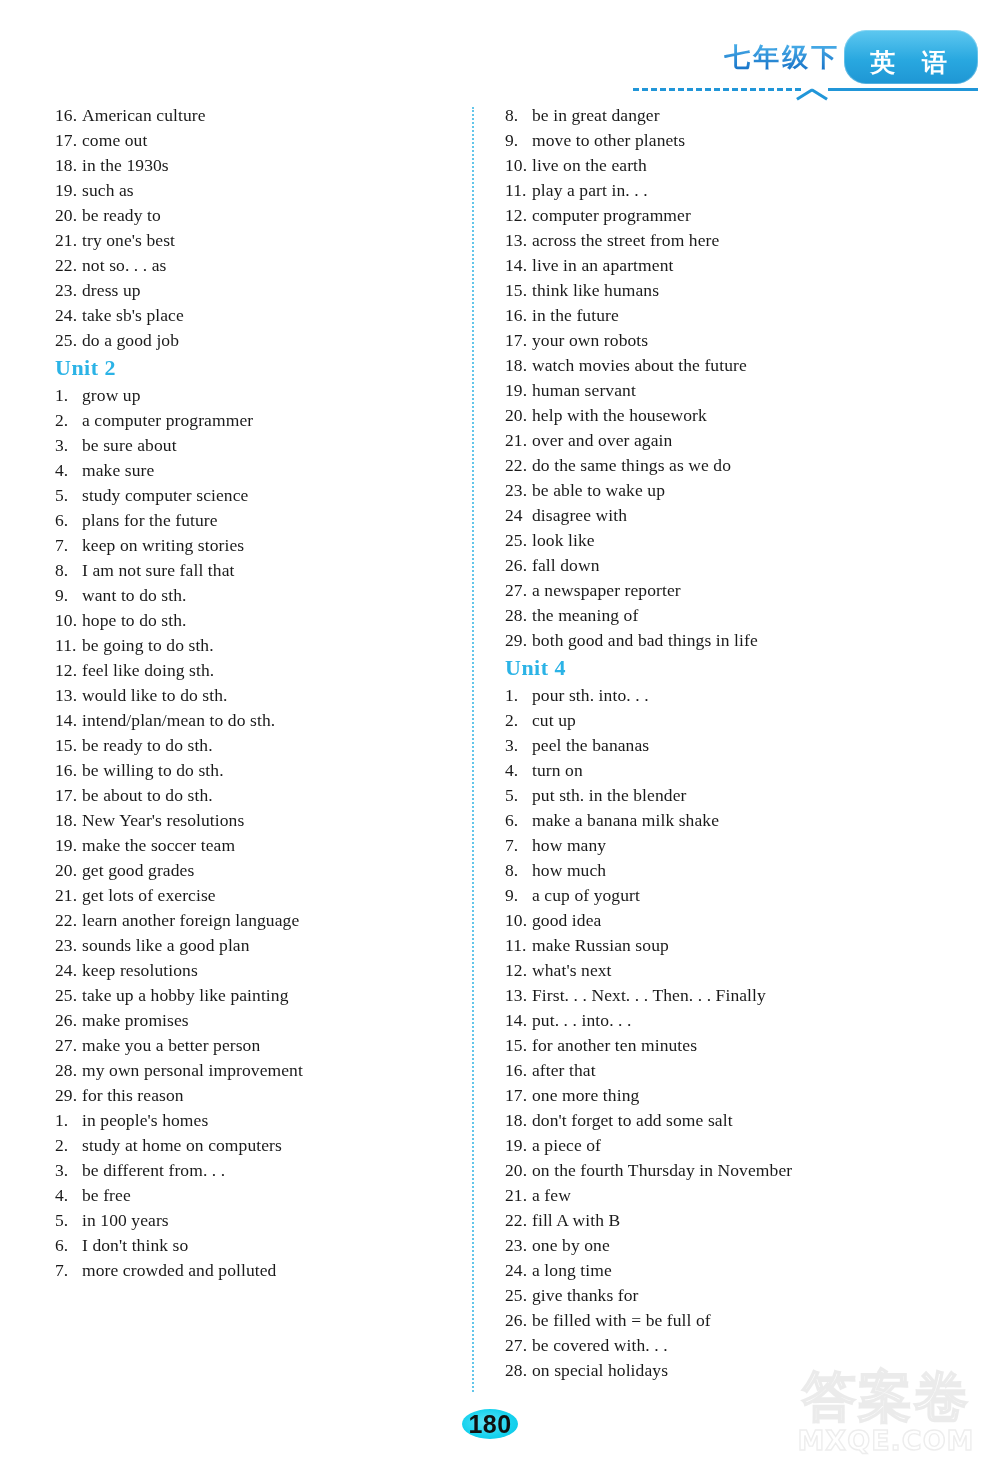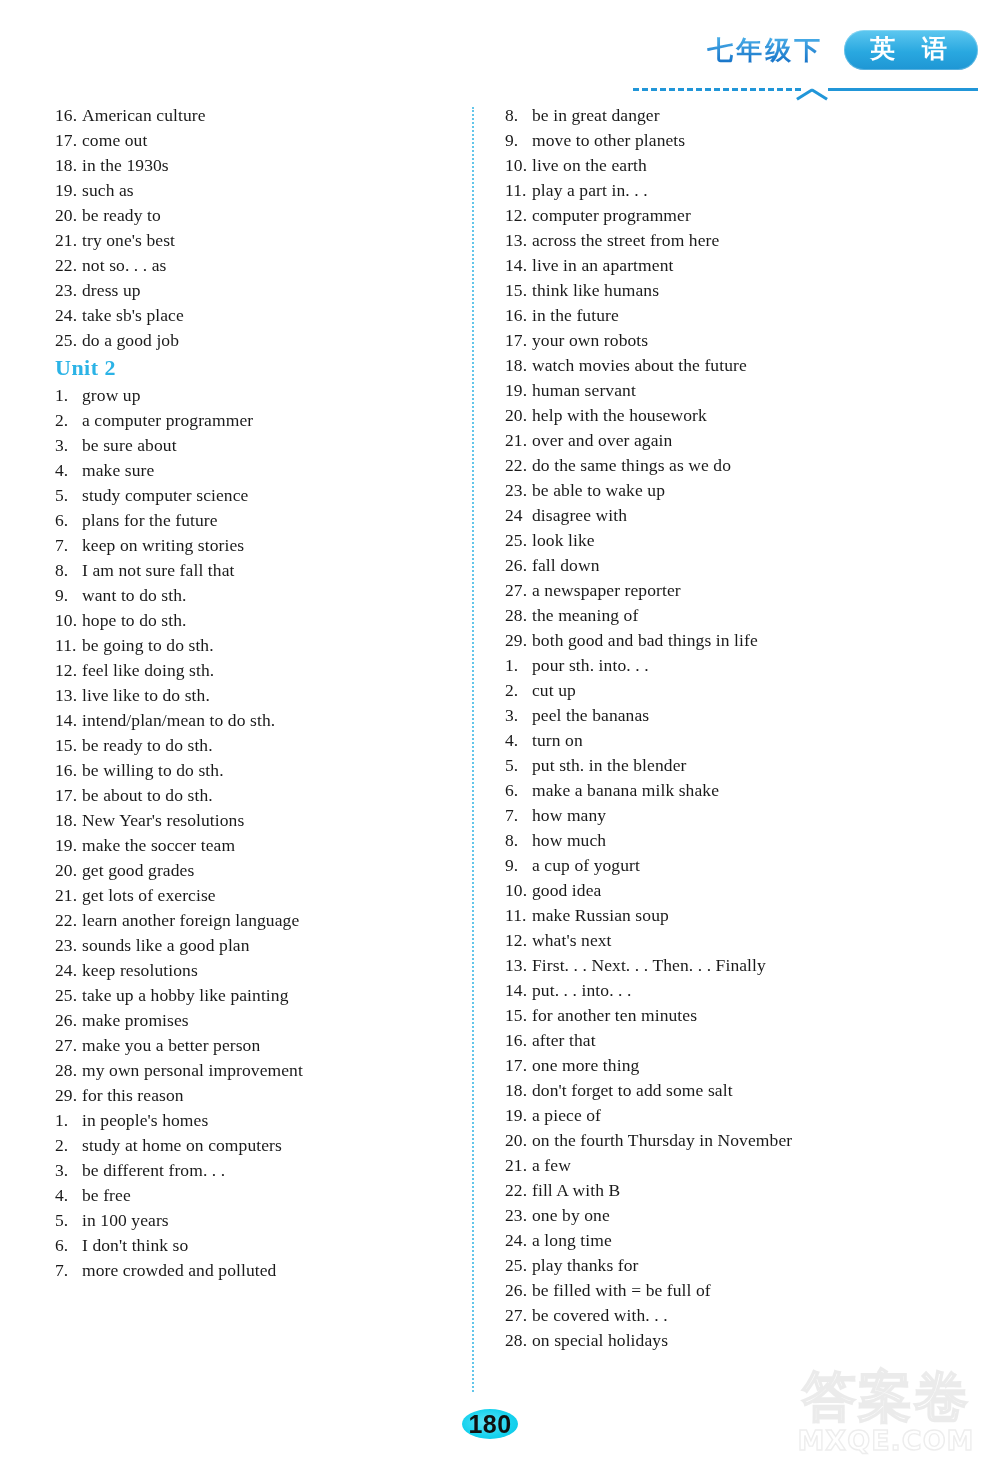--- a/index.html
+++ b/index.html
@@ -23,21 +23,21 @@
     left: 0;
     width: 1000px;
     height: 95px;
   }
   .header-inner {
     position: absolute;
     right: 22px;
     top: 30px;
     display: flex;
     align-items: center;
-    gap: 21px;
+    gap: 4px;
   }
   .grade-label {
     font-family: "DejaVu Sans", sans-serif;
     font-size: 26px;
     font-weight: 700;
     letter-spacing: 3px;
     color: #1f7fd0;
     background: linear-gradient(180deg, #4aaee8 0%, #1773c8 100%);
     -webkit-background-clip: text;
     background-clip: text;
@@ -46,21 +46,21 @@
     white-space: nowrap;
   }
   .subject-badge {
     font-family: "DejaVu Sans", sans-serif;
     font-size: 25px;
     font-weight: 700;
     letter-spacing: 9px;
     color: #ffffff;
     background: linear-gradient(180deg, #5ec8f0 0%, #29a8e0 55%, #1e96d4 100%);
     border-radius: 22px;
-    padding: 6px 22px 8px 26px;
+    padding: 20px 22px 8px 26px;
     line-height: 1.05;
     white-space: nowrap;
     box-shadow: inset 0 0 0 1px rgba(255,255,255,0.25);
   }
   
   .header-rule {
     position: absolute;
     top: 78px;
     right: 22px;
     width: 345px;
@@ -320,21 +320,21 @@
       <div class="entry">
         <span class="num">11.</span>
         <span class="txt">be going to do sth.</span>
       </div>
       <div class="entry">
         <span class="num">12.</span>
         <span class="txt">feel like doing sth.</span>
       </div>
       <div class="entry">
         <span class="num">13.</span>
-        <span class="txt">live like to do sth.</span>
+        <span class="txt">would like to do sth.</span>
       </div>
       <div class="entry">
         <span class="num">14.</span>
         <span class="txt">intend/plan/mean to do sth.</span>
       </div>
       <div class="entry">
         <span class="num">15.</span>
         <span class="txt">be ready to do sth.</span>
       </div>
       <div class="entry">
@@ -504,20 +504,21 @@
         <span class="txt">a newspaper reporter</span>
       </div>
       <div class="entry">
         <span class="num">28.</span>
         <span class="txt">the meaning of</span>
       </div>
       <div class="entry">
         <span class="num">29.</span>
         <span class="txt">both good and bad things in life</span>
       </div>
+      <div class="unit-heading"><span>Unit</span> <span class="unit-num">4</span></div>
       <div class="entry">
         <span class="num">1.</span>
         <span class="txt">pour sth.  into. . .</span>
       </div>
       <div class="entry">
         <span class="num">2.</span>
         <span class="txt">cut up</span>
       </div>
       <div class="entry">
         <span class="num">3.</span>
@@ -602,21 +603,21 @@
       <div class="entry">
         <span class="num">23.</span>
         <span class="txt">one by one</span>
       </div>
       <div class="entry">
         <span class="num">24.</span>
         <span class="txt">a long time</span>
       </div>
       <div class="entry">
         <span class="num">25.</span>
-        <span class="txt">play thanks for</span>
+        <span class="txt">give thanks for</span>
       </div>
       <div class="entry">
         <span class="num">26.</span>
         <span class="txt">be filled with = be full of</span>
       </div>
       <div class="entry">
         <span class="num">27.</span>
         <span class="txt">be covered with. . .</span>
       </div>
       <div class="entry">

